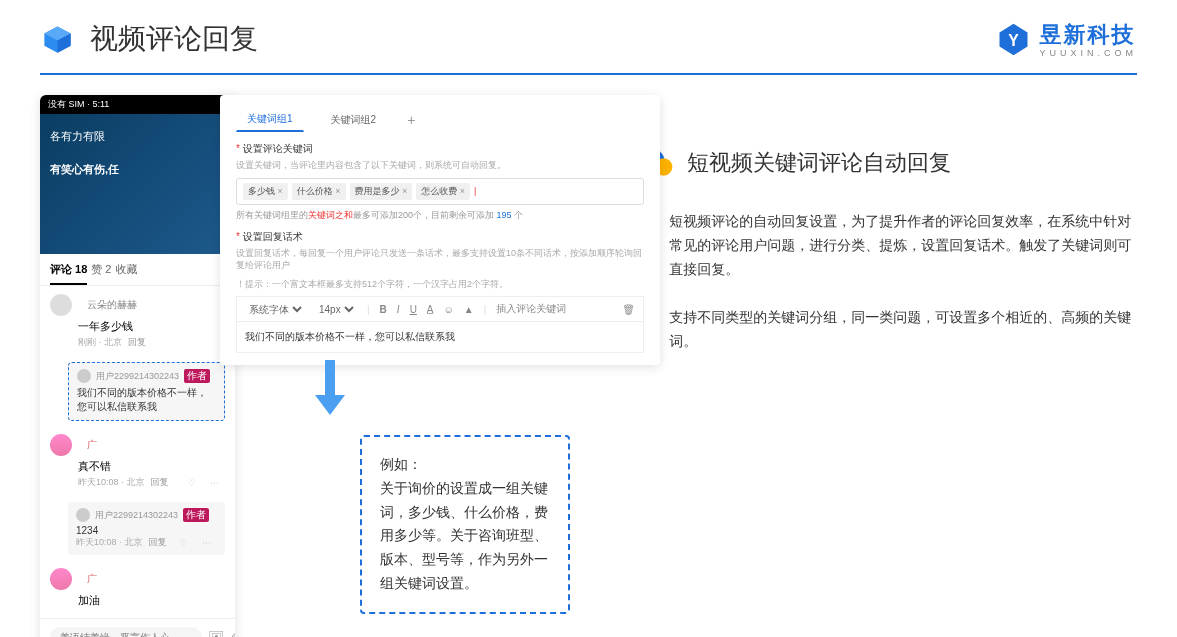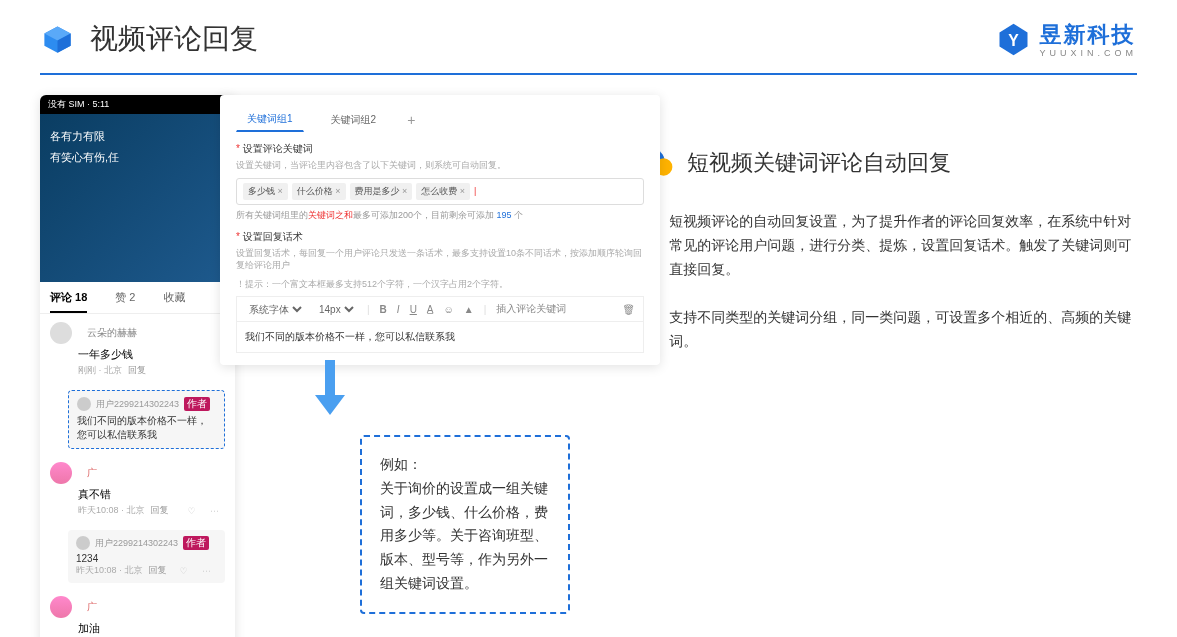--- a/index.html
+++ b/index.html
@@ -25,23 +25,23 @@
 .section-header { display: flex; align-items: center; margin-bottom: 30px; }
 .chat-icon { width: 35px; height: 35px; margin-right: 12px; }
 .section-title { font-size: 22px; color: #333; font-weight: 500; }
 .bullet-item { display: flex; margin-bottom: 25px; padding-left: 10px; }
 .bullet-diamond { color: #1e6fd9; font-size: 12px; margin-right: 10px; margin-top: 4px; flex-shrink: 0; }
 .bullet-text { color: #333; font-size: 14px; line-height: 1.7; }
 
 
 .phone-mockup { position: absolute; top: 0; left: 0; width: 195px; background: #fff; box-shadow: 0 2px 12px rgba(0,0,0,0.12); border-radius: 6px; overflow: hidden; z-index: 1; }
 .phone-status { background: #000; color: #fff; font-size: 9px; padding: 3px 8px; }
-.phone-image { height: 168px; background: linear-gradient(135deg,#0a3d62,#1e5a8e); position: relative; overflow: hidden; }
+.phone-image { height: 140px; background: linear-gradient(135deg,#0a3d62,#1e5a8e); position: relative; overflow: hidden; }
 .phone-image-text { position: absolute; top: 30px; left: 10px; color: #fff; font-size: 11px; writing-mode: initial; }
-.comments-tabs { display: flex; border-bottom: 1px solid #eee; font-size: 11px; padding: 8px 10px 0 10px; gap: 28px; color: #666; }
+.comments-tabs { display: flex; border-bottom: 1px solid #eee; font-size: 11px; padding: 8px 10px 0 10px; gap: 4px; color: #666; }
 .comments-tabs .tab { padding-bottom: 6px; }
 .comments-tabs .tab.active { color: #000; font-weight: 600; border-bottom: 2px solid #000; }
 .comment { padding: 8px 10px; font-size: 10px; }
 .comment-user { display: flex; align-items: center; gap: 15px; }
 .avatar { width: 22px; height: 22px; border-radius: 50%; background: #ddd; flex-shrink: 0; }
 .avatar.pink { background: linear-gradient(#f8c,#e7a); }
 .comment-name { color: #888; font-size: 10px; }
 .comment-text { color: #000; margin: 3px 0 2px 28px; font-size: 11px; }
 .comment-meta { color: #aaa; font-size: 9px; margin-left: 28px; display: flex; gap: 6px; align-items: center; }
 .comment-meta .reply { color: #999; }
@@ -161,21 +161,21 @@
       <svg width="30" height="55">
           <rect x="10" y="0" width="10" height="35" fill="#4a9ff0"></rect>
           <polygon points="0,35 30,35 15,55" fill="#4a9ff0"></polygon>
         </svg>
     </span>
 
     <div class="phone-mockup">
       <div class="phone-status">没有 SIM · 5:11</div>
       <div class="phone-image">
         <div class="phone-image-text" style="top:15px;">各有力有限</div>
-        <div class="phone-image-text" style="top:36px;position:absolute;left:10px;">有笑心有伤,任</div>
+        <div class="phone-image-text" style="top:48px;position:absolute;left:10px;font-weight:bold;">有笑心有伤,任</div>
       </div>
       <div class="comments-tabs">
         <span class="tab active">评论 18</span>
         <span class="tab">赞 2</span>
         <span class="tab">收藏</span>
       </div>
 
       <div class="comment">
         <div class="comment-user">
             <span class="avatar"></span>

